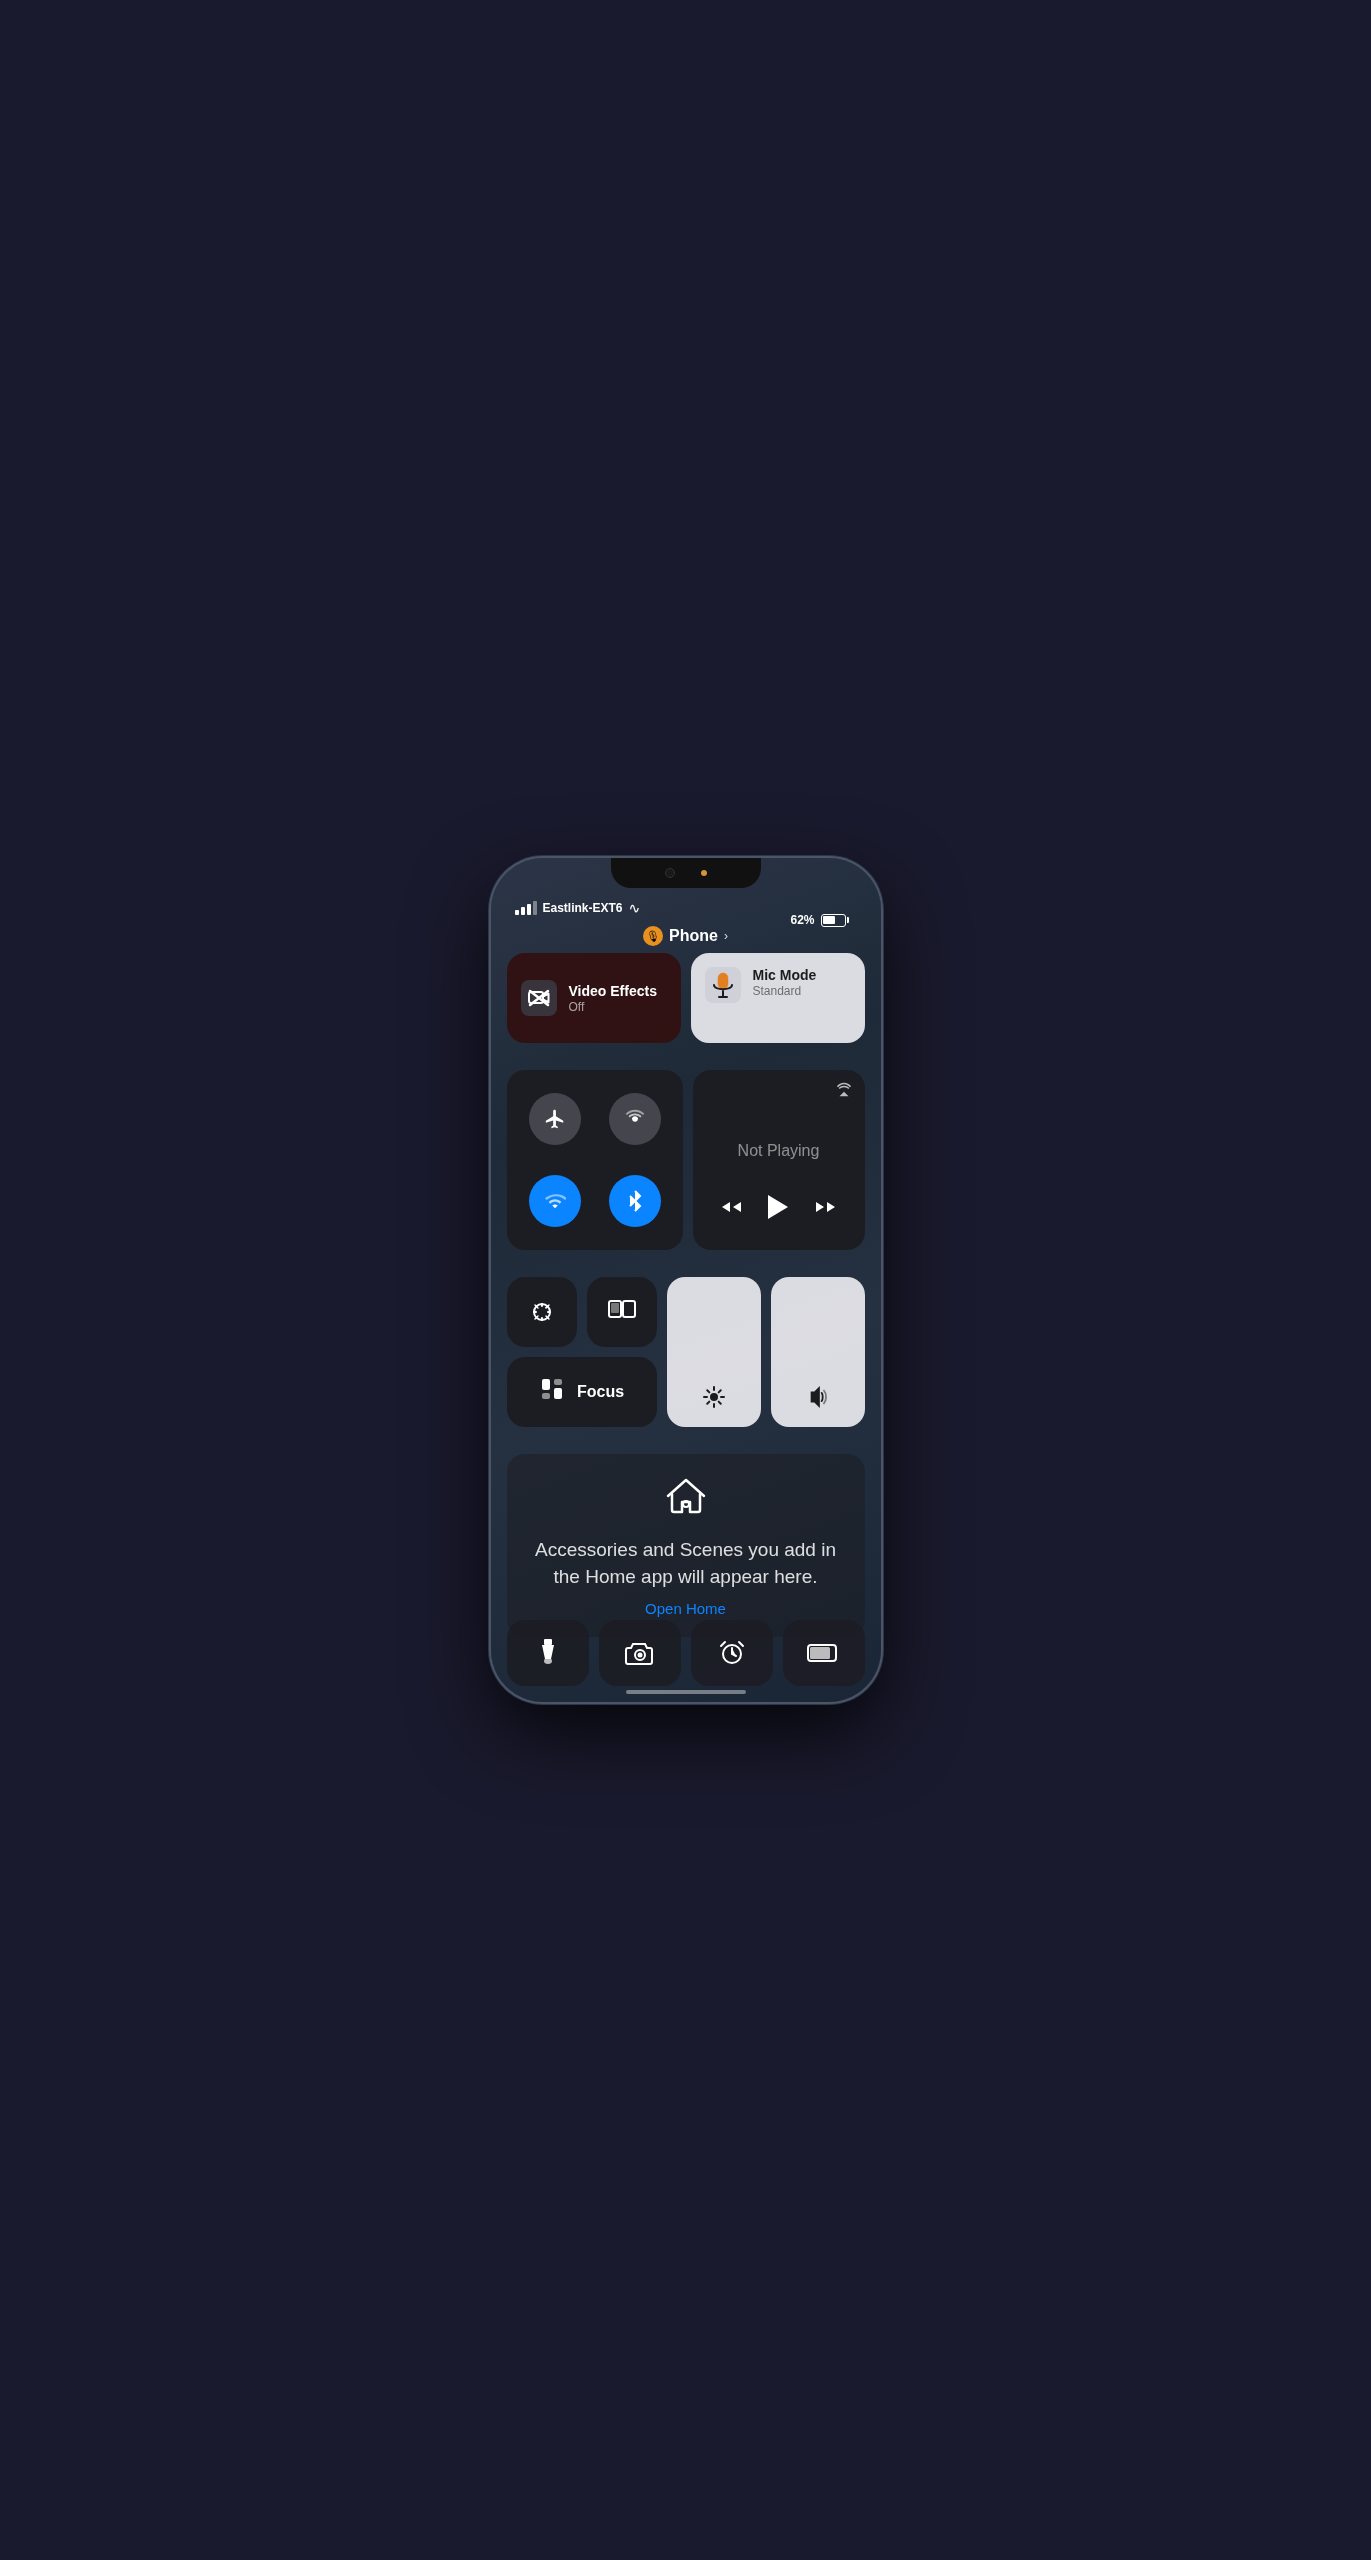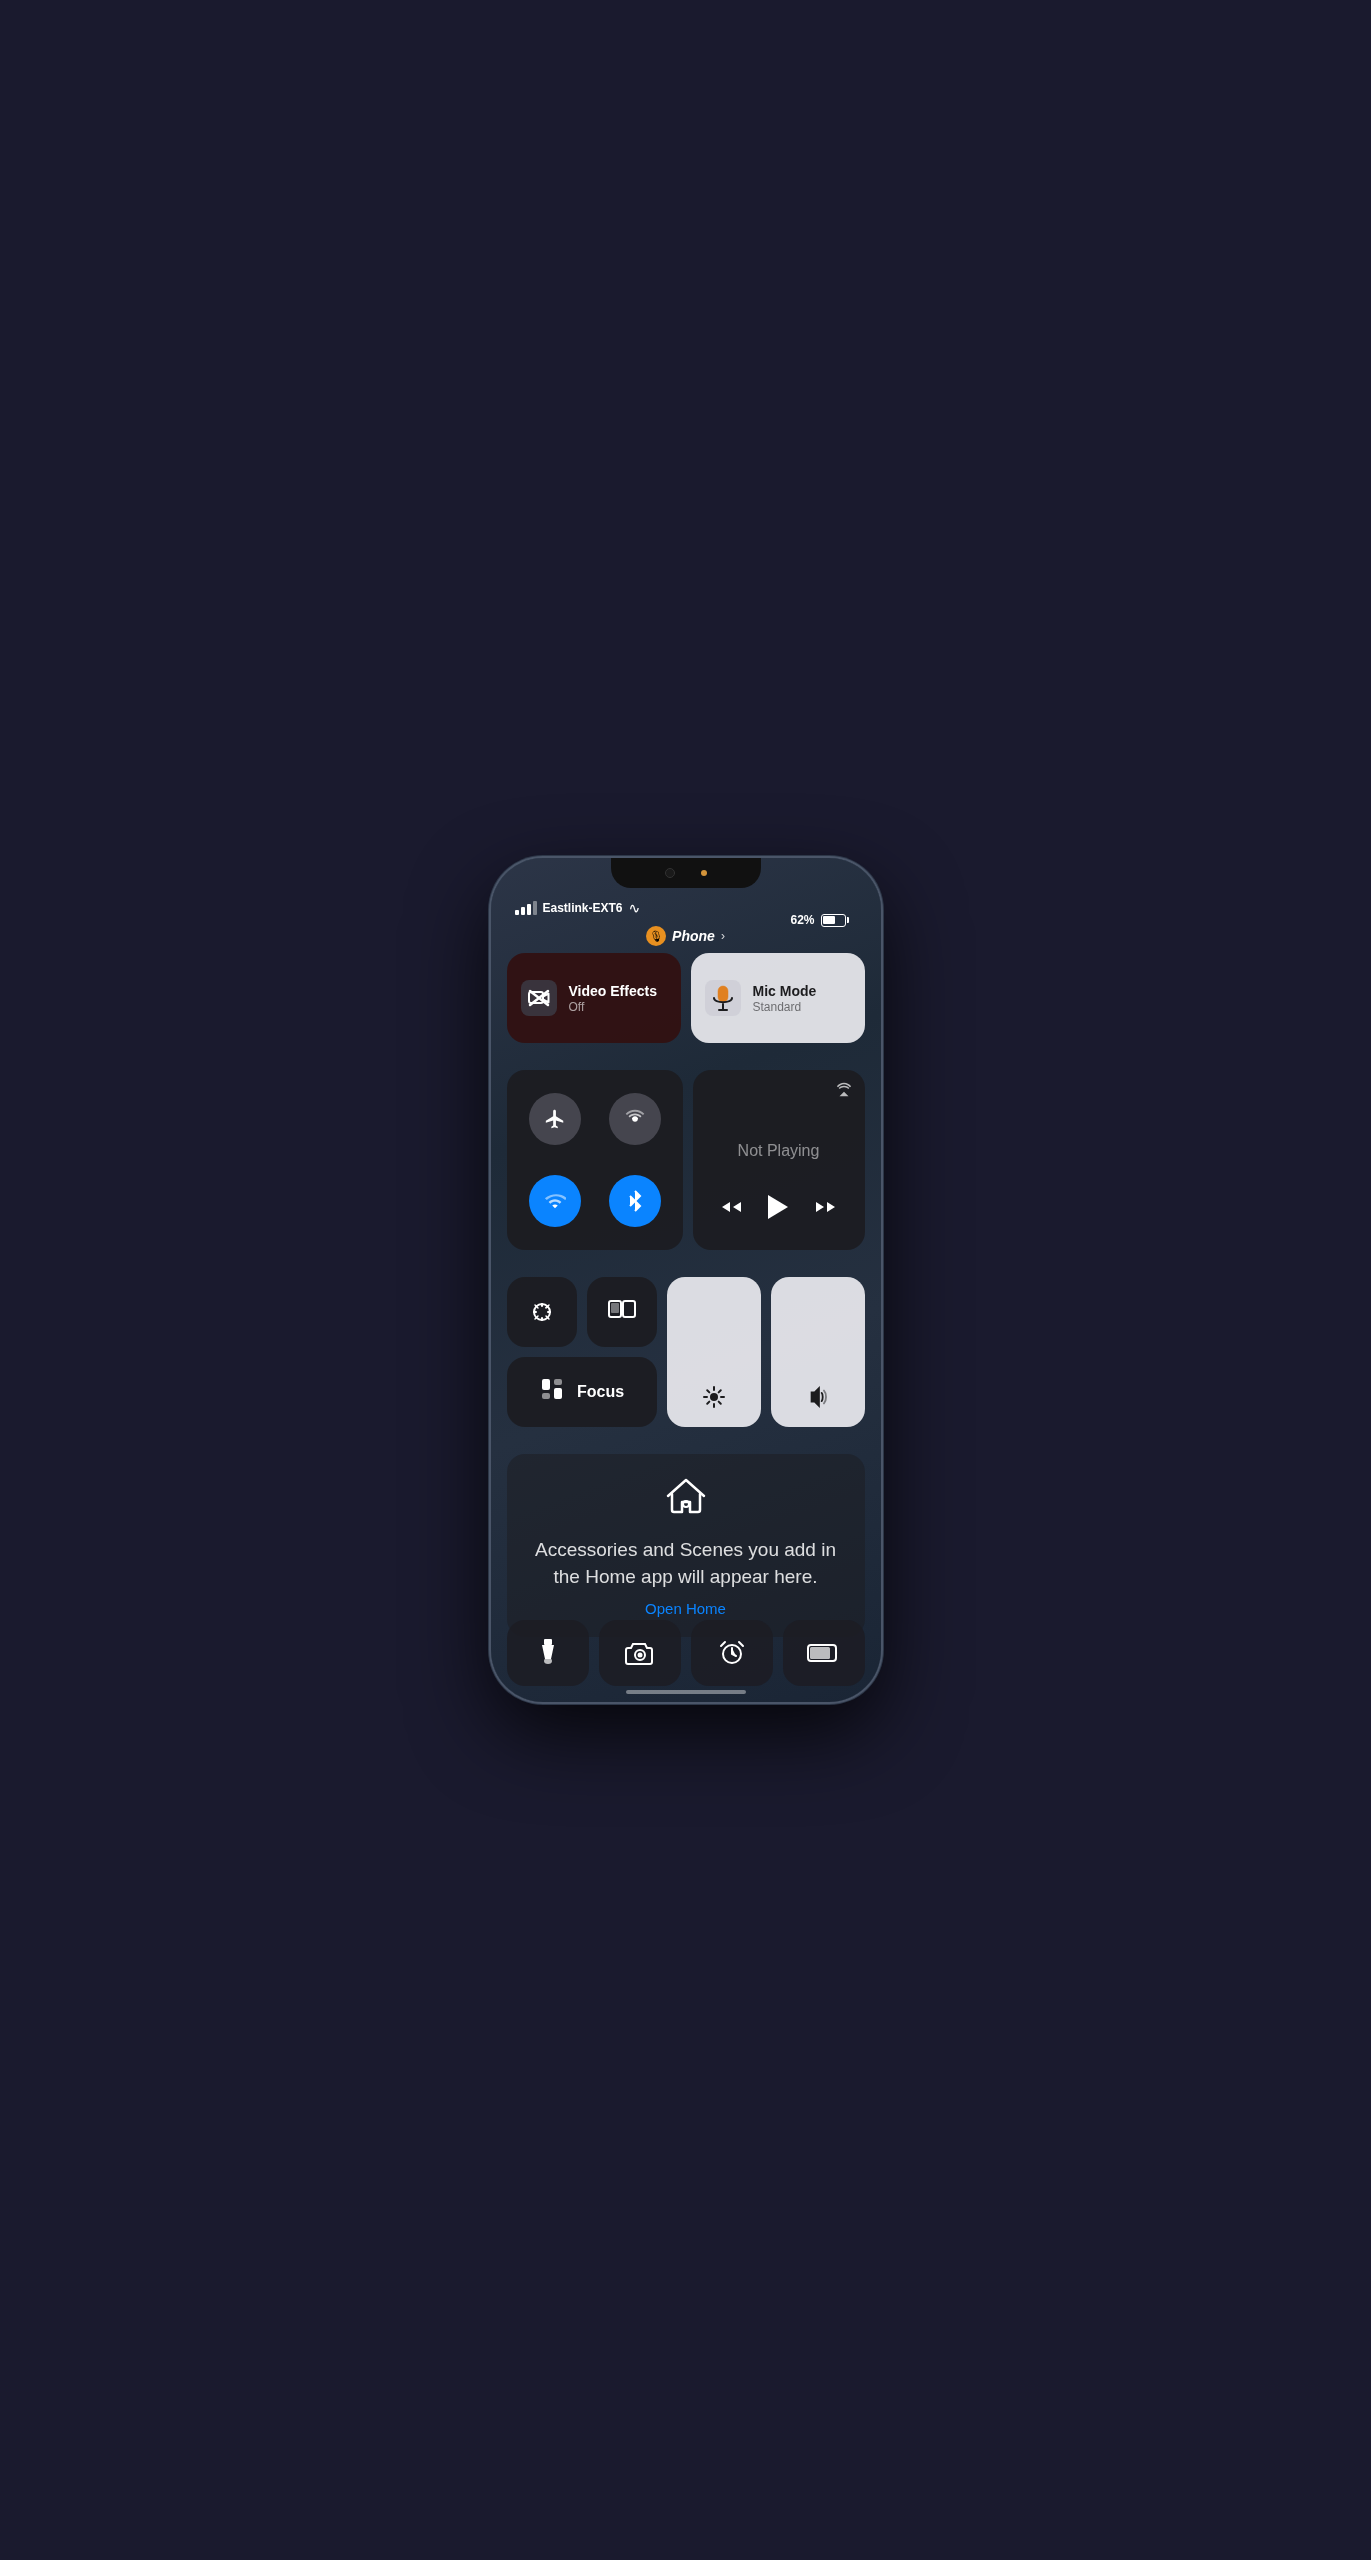--- a/index.html
+++ b/index.html
@@ -195,23 +195,22 @@
       height: 20px;
       background: #e89020;
       border-radius: 50%;
       display: flex;
       align-items: center;
       justify-content: center;
       font-size: 11px;
     }
     .phone-label {
       color: white;
-      font-size: 14px;
+      font-size: 16px;
       font-weight: 600;
-      font-style: italic;
     }
     .phone-chevron {
       color: white;
       font-size: 12px;
       opacity: 0.8;
     }
 
     
     .control-center {
       position: absolute;
@@ -278,21 +277,20 @@
       color: rgba(255,255,255,0.6);
       margin-top: 1px;
     }
 
     
     .mic-mode-tile {
       flex: 1;
       background: rgba(235, 235, 240, 0.92);
       min-height: 90px;
       flex-direction: row;
-      align-items: center;
       gap: 12px;
     }
 
     .mic-icon {
       width: 36px;
       height: 36px;
       background: rgba(200, 200, 210, 0.6);
       border-radius: 8px;
       display: flex;
       align-items: center;

